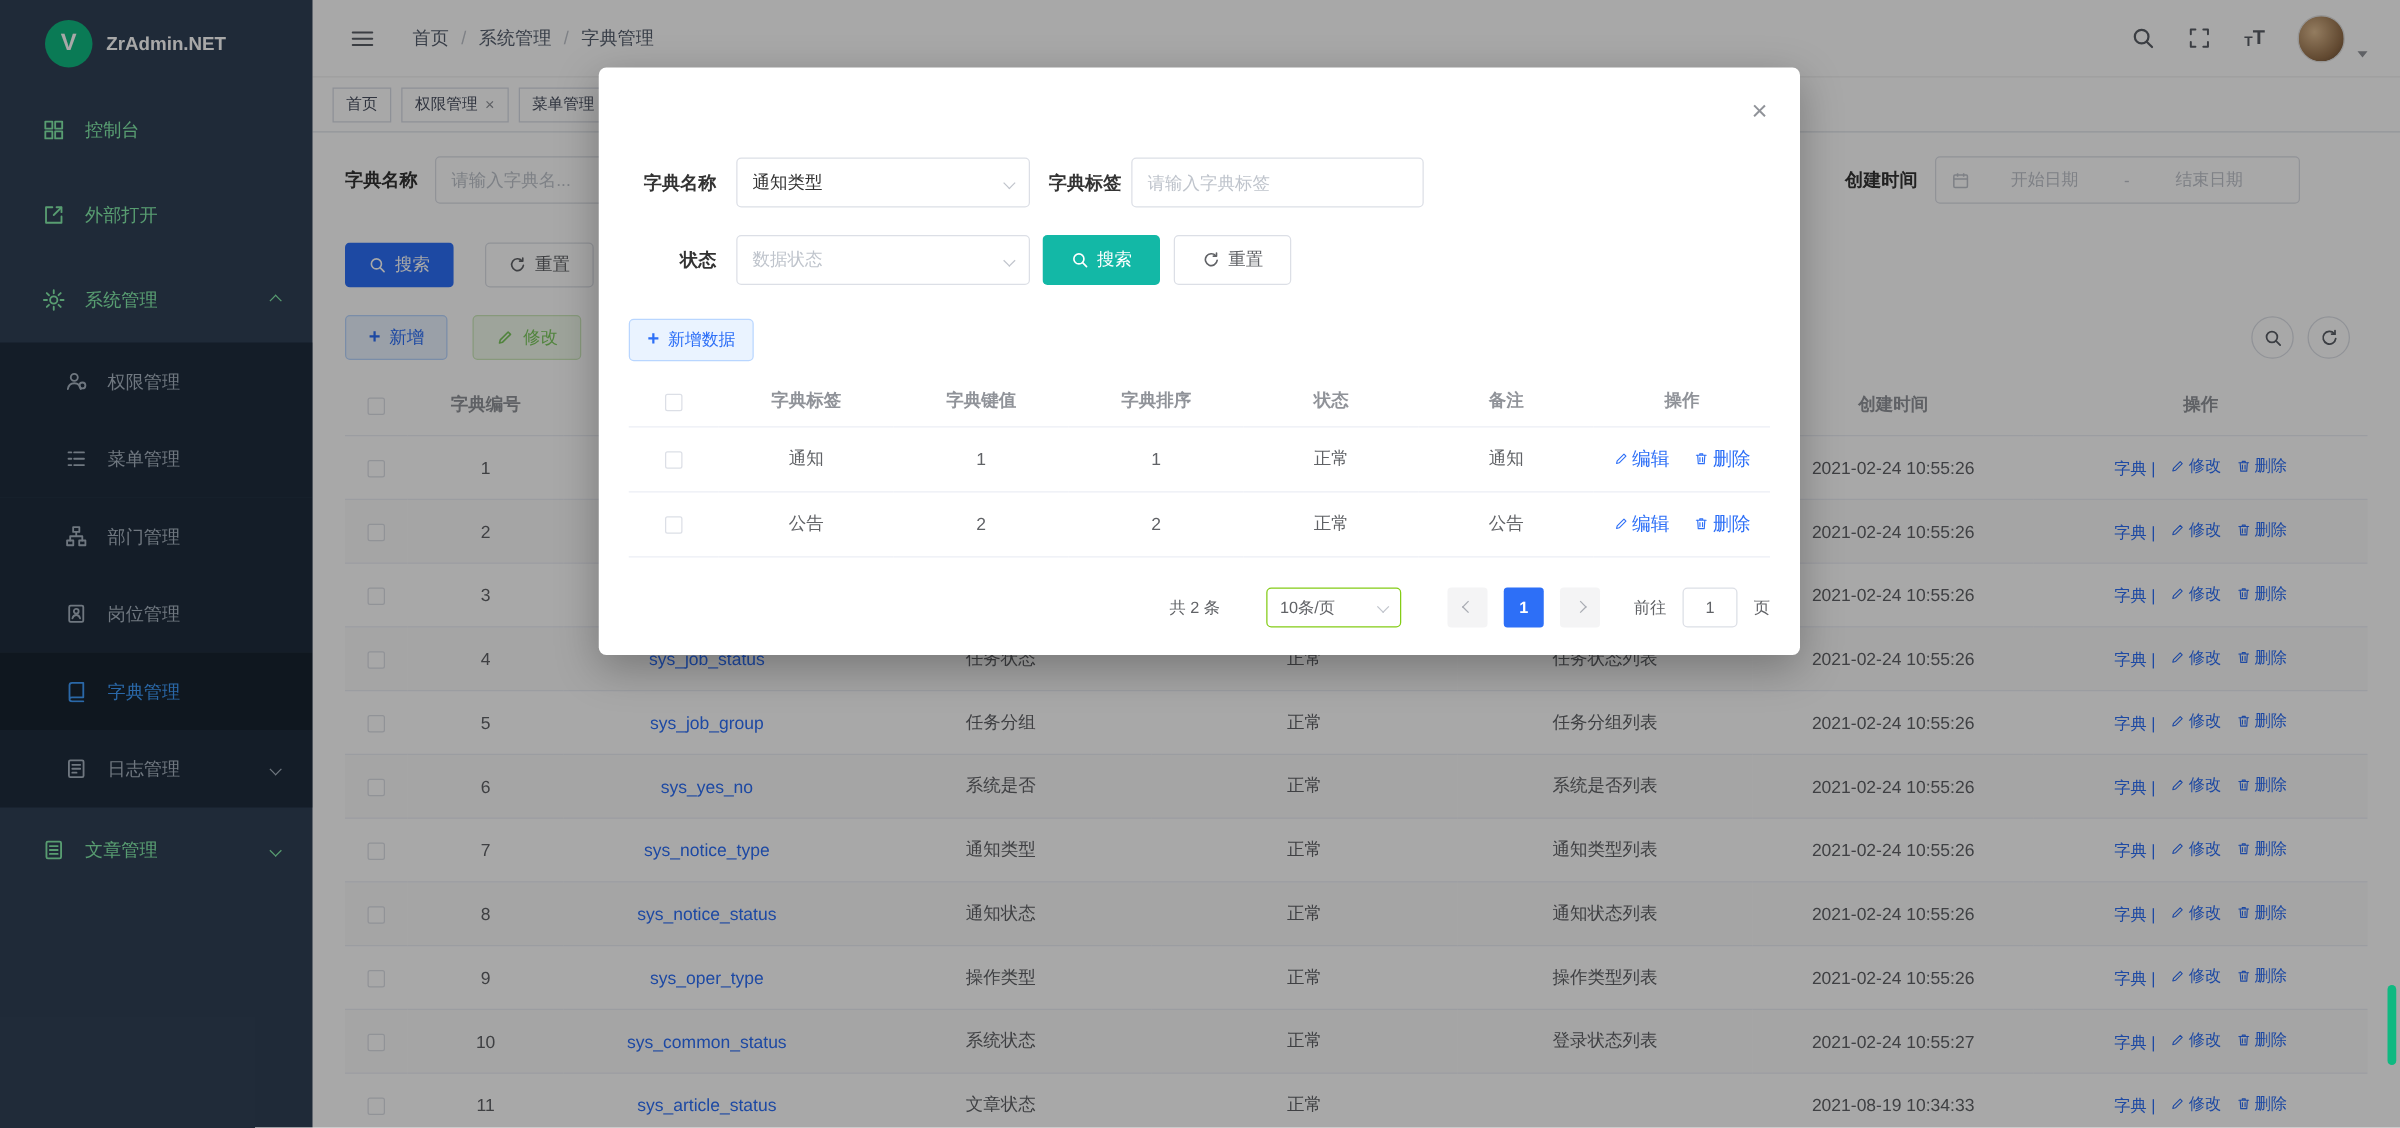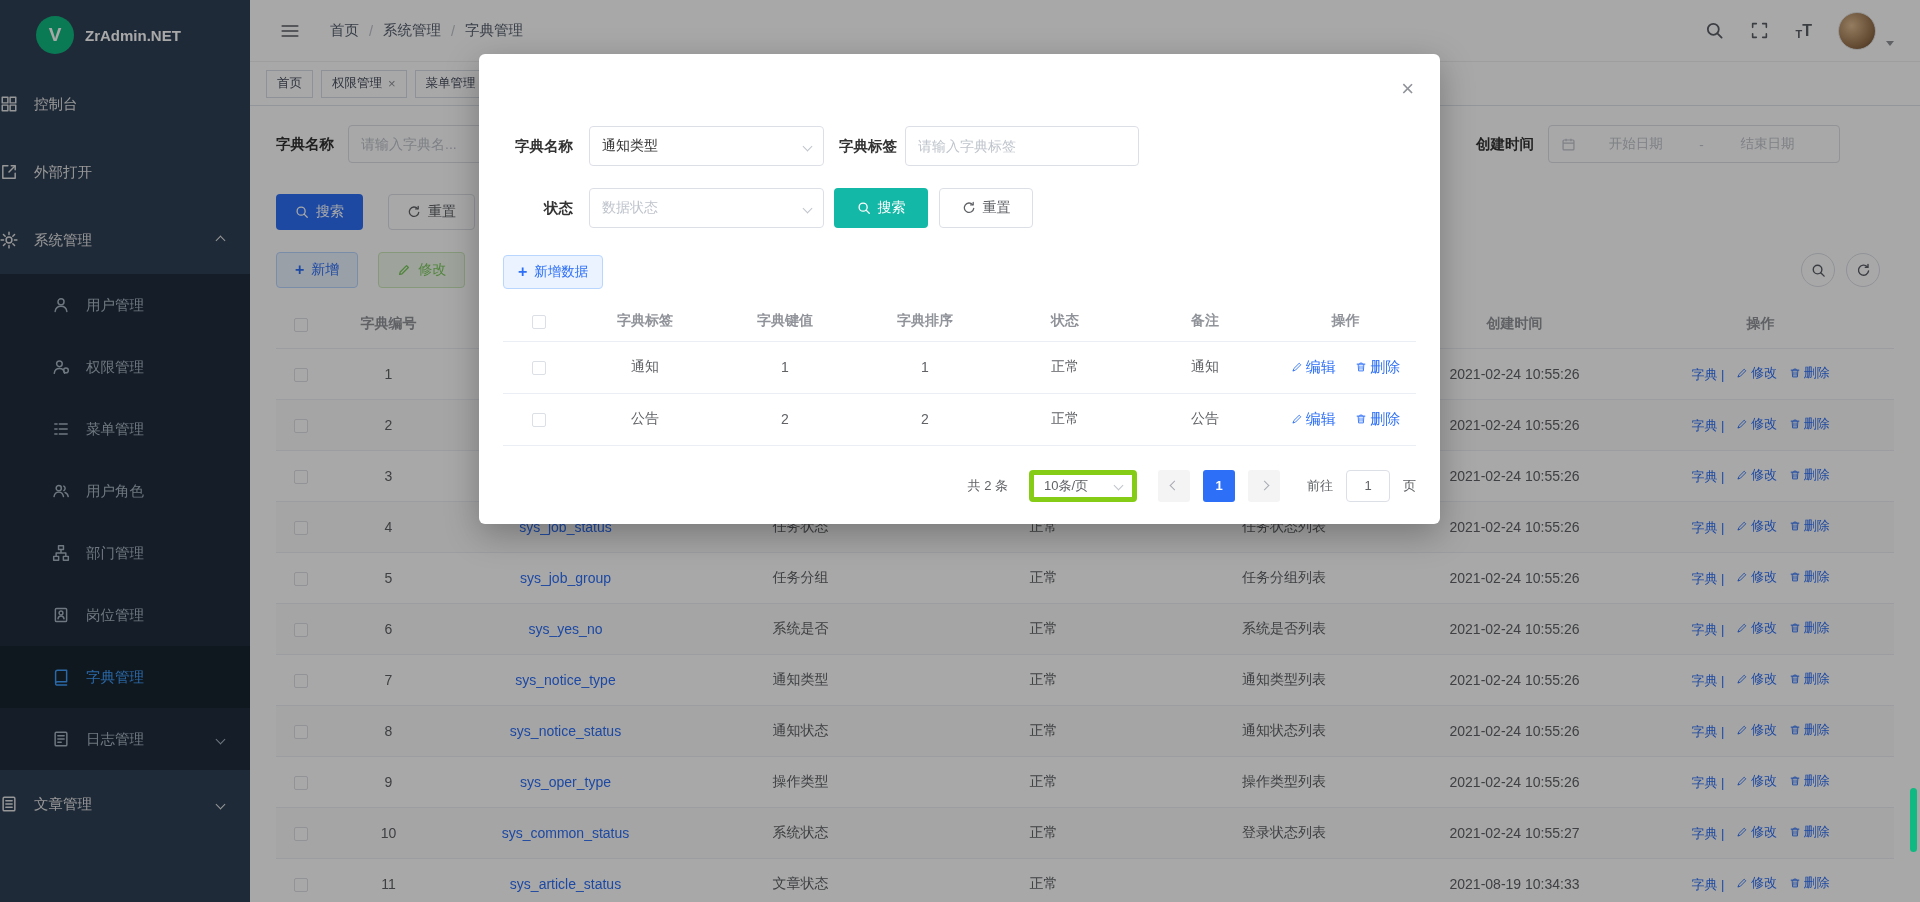--- a/index.html
+++ b/index.html
@@ -4,21 +4,21 @@
 <style>
   *{margin:0;padding:0;box-sizing:border-box}
   html,body{width:1920px;height:902px;overflow:hidden}
   body{font-family:"Liberation Sans","DejaVu Sans",sans-serif;font-size:14px;color:#303133;background:#fff;position:relative}
 
   
   .sidebar{position:absolute;left:0;top:0;bottom:0;width:250px;background:#304156;z-index:5;overflow:hidden}
   .logo{height:70px;display:flex;align-items:center;padding-left:36px;gap:11px;cursor:pointer}
   .logo-badge{width:38px;height:38px;border-radius:50%;background:#10b981;color:#fff;font-weight:bold;font-size:19px;display:flex;align-items:center;justify-content:center;flex:0 0 auto}
   .logo-text{color:#fff;font-size:15px;font-weight:bold;white-space:nowrap}
-  .s-item{height:68px;display:flex;align-items:center;color:#e5e5e5;font-size:14.5px;cursor:pointer;position:relative;white-space:nowrap}
+  .s-item{height:68px;display:flex;align-items:center;padding-left:34px;color:#86efac;font-size:14.5px;cursor:pointer;position:relative;white-space:nowrap}
   .s-item.sub{height:62px;padding-left:52px;background:#1f2d3d;color:#a9b5c2}
   .s-item.active{background:#18242f;color:#409eff}
   .s-ico{width:18px;height:18px;margin-right:16px;display:inline-flex;flex:0 0 auto}
   .s-ico svg{width:18px;height:18px;stroke:currentColor;fill:none;stroke-width:1.3;stroke-linecap:round;stroke-linejoin:round}
   .s-chev{position:absolute;right:26px}
   .chev{display:inline-block;width:7px;height:7px;border-right:1.6px solid currentColor;border-bottom:1.6px solid currentColor}
   .chev.down{transform:rotate(45deg)}
   .chev.up{transform:rotate(-135deg)}
   .chev.left{transform:rotate(135deg)}
   .chev.right{transform:rotate(-45deg)}
@@ -93,21 +93,21 @@
   .m-btn{width:94px;height:40px}
   .m-btn.first{margin-left:10px}
   .m-btn.gap{margin-left:11px}
   .add-data{margin-top:27px;height:34px;padding:0 14px;font-size:13.5px}
   .plus{font-size:16px;line-height:1;font-weight:bold}
   table.m-table{width:100%;border-collapse:collapse;margin-top:12px;table-layout:fixed;font-size:14px}
   .m-table th{height:40px;color:#909399;font-weight:600;border-bottom:1px solid #ebeef5;text-align:center}
   .m-table td{height:52px;border-bottom:1px solid #ebeef5;text-align:center;color:#606266}
   .m-table td.ops .lnk{margin:0 8px;font-size:15px}
   .m-pagination{display:flex;align-items:center;justify-content:flex-end;margin-top:24px;gap:13px;font-size:13px;color:#606266}
-  .pg-size{width:108px;height:32px;border:5px solid #84cc16;border-radius:4px;display:flex;align-items:center;justify-content:space-between;padding:0 10px;color:#606266;cursor:pointer;margin:0 8px}
+  .pg-size{width:108px;height:32px;border:1px solid #84cc16;border-radius:4px;display:flex;align-items:center;justify-content:space-between;padding:0 10px;color:#606266;cursor:pointer;margin:0 24px}
   .pg-size .chev{color:#c0c4cc}
   .pg-btn{min-width:32px;height:32px;border:none;border-radius:3px;background:#f4f4f5;color:#a8abb2;display:inline-flex;align-items:center;justify-content:center;font-size:13px;cursor:pointer;font-family:inherit}
   .pg-btn.active{background:#2d6ff7;color:#fff;font-weight:bold}
   .pg-goto{margin-left:14px}
   .pg-input{width:44px;height:32px;border:1px solid #dcdfe6;border-radius:4px;text-align:center;font-size:13px;color:#606266;outline:none;font-family:inherit}
 
   .page-scrollbar-thumb{position:absolute;right:3px;top:788px;width:7px;height:64px;border-radius:4px;background:#0fb981;z-index:70;cursor:pointer}
 </style>
 </head>
 <body>
@@ -145,54 +145,34 @@
             <circle cx="8" cy="8" r="2.6"></circle>
             <path d="M8 1v2.2M8 12.8V15M1 8h2.2M12.8 8H15M3.05 3.05l1.56 1.56M11.4 11.4l1.55 1.55M12.95 3.05 11.4 4.6M4.6 11.4l-1.55 1.55"></path>
           </svg>
         </span>
       <span>系统管理</span>
       <span class="s-chev chev up"></span>
     </div>
     <div class="s-item sub">
       <span class="s-ico">
           <svg viewBox="0 0 16 16">
-            <circle cx="8" cy="5.2" r="2.7"></circle>
-            <path d="M2.8 13.8c.4-3 2.6-4.6 5.2-4.6s4.8 1.6 5.2 4.6"></path>
-          </svg>
-        </span>
-      <span>用户管理</span>
-    </div>
-    <div class="s-item sub">
-      <span class="s-ico">
-          <svg viewBox="0 0 16 16">
             <circle cx="6.6" cy="5.2" r="2.5"></circle>
             <path d="M2 13.6c.4-2.7 2.3-4.2 4.6-4.2s4.2 1.5 4.6 4.2"></path>
             <circle cx="12.4" cy="11" r="2.1"></circle>
           </svg>
         </span>
       <span>权限管理</span>
     </div>
     <div class="s-item sub">
       <span class="s-ico">
           <svg viewBox="0 0 16 16">
             <path d="M2.5 3.5h2M2.5 8h2M2.5 12.5h2M6.5 3.5h7M6.5 8h7M6.5 12.5h7"></path>
           </svg>
         </span>
       <span>菜单管理</span>
-    </div>
-    <div class="s-item sub">
-      <span class="s-ico">
-          <svg viewBox="0 0 16 16">
-            <circle cx="6" cy="5.5" r="2.3"></circle>
-            <path d="M1.8 13c.4-2.6 2.1-4 4.2-4s3.8 1.4 4.2 4"></path>
-            <path d="M10.5 3.6a2.3 2.3 0 0 1 0 4"></path>
-            <path d="M11.6 9.3c1.6.5 2.5 1.8 2.8 3.7"></path>
-          </svg>
-        </span>
-      <span>用户角色</span>
     </div>
     <div class="s-item sub">
       <span class="s-ico">
           <svg viewBox="0 0 16 16">
             <rect x="5.8" y="1.5" width="4.4" height="3.4"></rect>
             <rect x="1.5" y="11" width="4.4" height="3.4"></rect>
             <rect x="10.1" y="11" width="4.4" height="3.4"></rect>
             <path d="M8 4.9V8M3.7 11V8h8.6v3"></path>
           </svg>
         </span>

